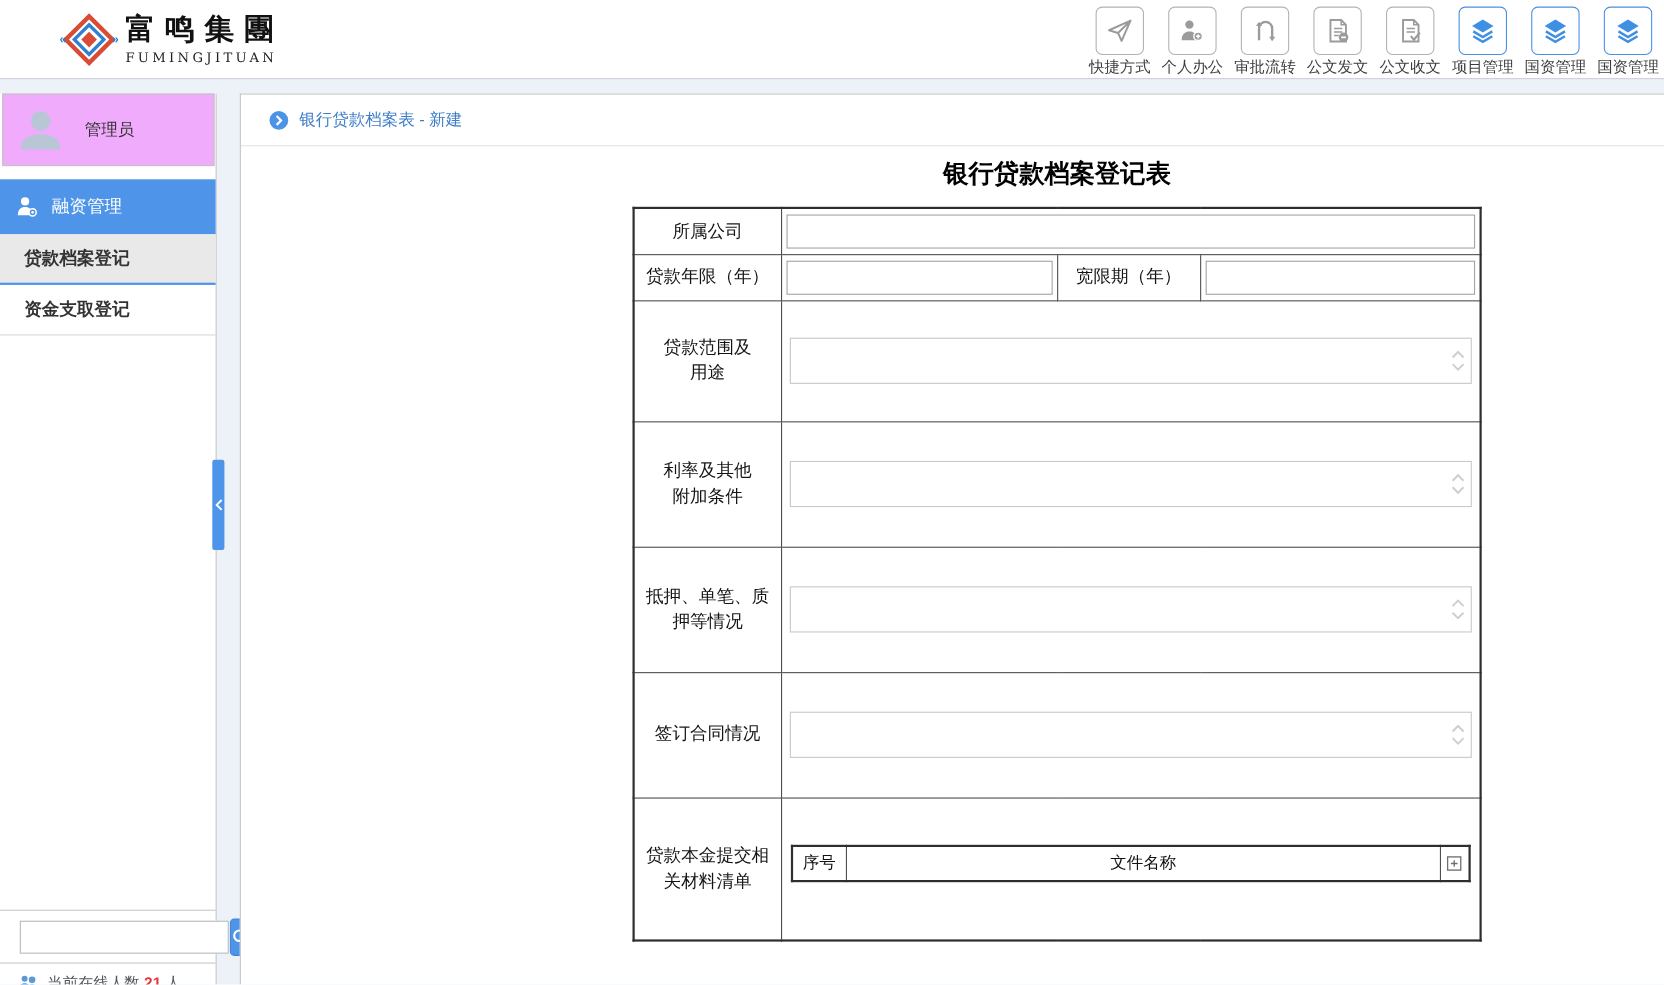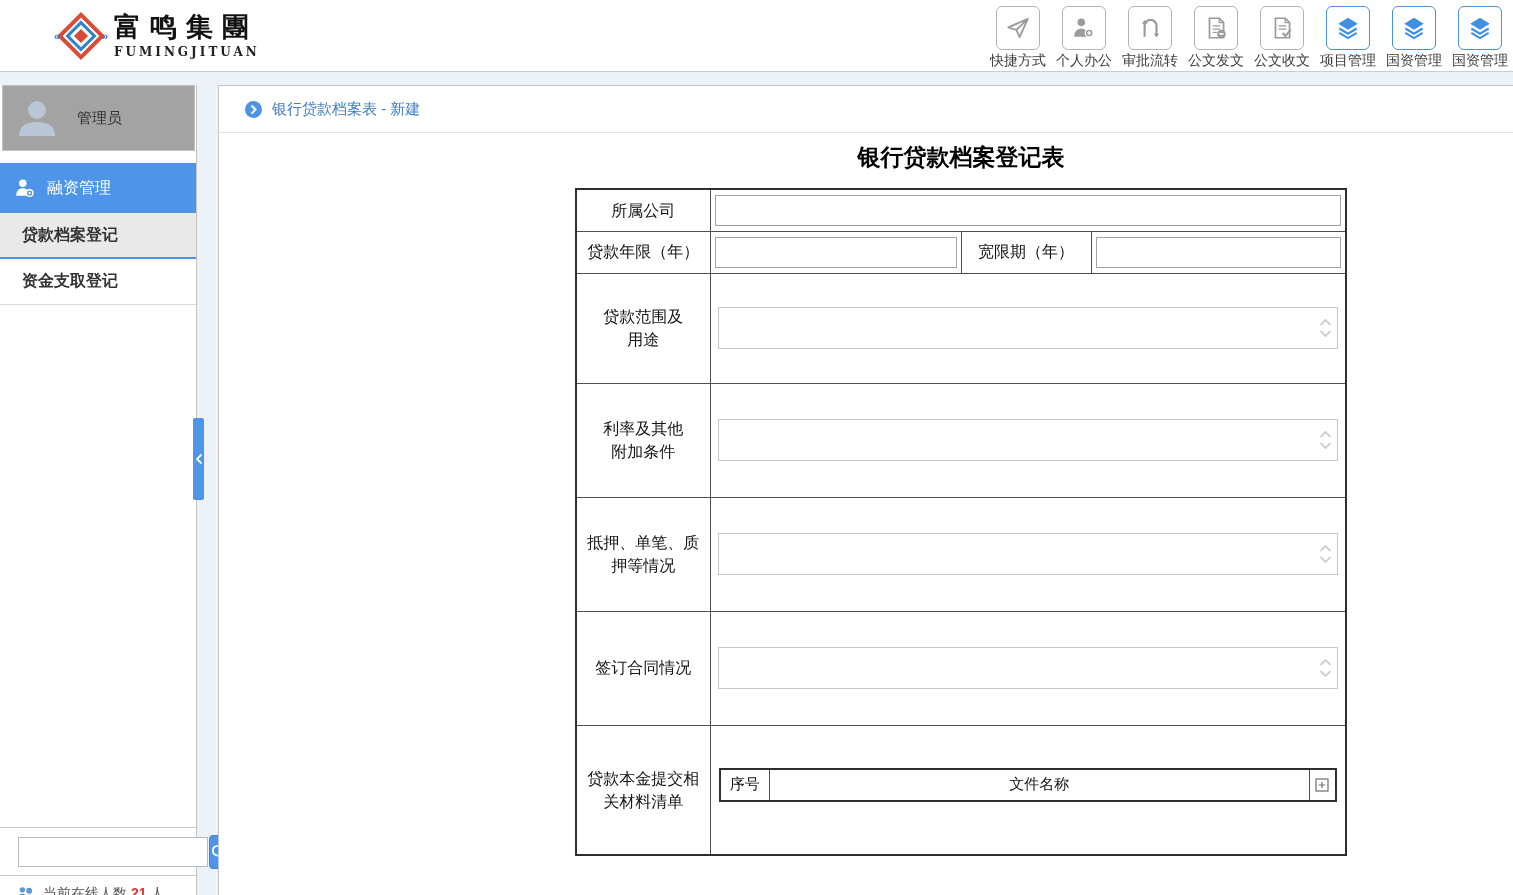--- a/index.html
+++ b/index.html
@@ -11,34 +11,34 @@
   .logo { display:flex; align-items:center; margin-left:56px; }
   .logo-mark { position:relative; width:50px; height:50px; flex:0 0 auto; }
   .logo-mark .d1,.logo-mark .d2,.logo-mark .d3 { position:absolute; left:50%; top:50%; transform:translate(-50%,-50%) rotate(45deg); }
   .logo-mark .d1 { width:34px; height:34px; border:4px solid #d84b35; }
   .logo-mark .d2 { width:22px; height:22px; border:3px solid #2f80d0; }
   .logo-mark .d3 { width:10px; height:10px; background:#d84b35; }
   .logo-mark .w1,.logo-mark .w2 { position:absolute; top:50%; transform:translateY(-50%); font-size:11px; color:#2f80d0; font-weight:bold; }
   .logo-mark .w1 { left:-2px; } .logo-mark .w2 { right:-2px; }
   .logo-text { margin-left:8px; }
   .logo-cn { font-family:"DejaVu Serif", serif; font-weight:bold; font-size:27px; letter-spacing:9px; color:#111; line-height:30px; white-space:nowrap; }
-  .logo-en { font-family:"DejaVu Serif", serif; font-weight:bold; font-size:12px; letter-spacing:3px; color:#222; margin-top:3px; }
+  .logo-en { font-family:"DejaVu Serif", serif; font-weight:normal; font-size:12px; letter-spacing:3px; color:#222; margin-top:3px; }
 
   .toolbar { display:flex; align-items:flex-start; margin-right:4px; gap:8px; }
   .tool { width:58px; text-align:center; cursor:pointer; }
   .tool-btn { width:44px; height:44px; margin:4px auto 0; border-radius:6px; background:#fff; display:flex; align-items:center; justify-content:center; }
   .tool-btn.gray { border:1px solid #b3b3b3; }
   .tool-btn.blue { border:1px solid #4a90e2; }
   .tool-label { font-size:14px; color:#3c3c3c; margin-top:2px; white-space:nowrap; }
 
   
   .main { position:relative; display:flex; height:823px; padding-top:13px; }
 
   .sidebar { width:197px; display:flex; flex-direction:column; background:#fff; border-right:1px solid #c5c5c5; }
-  .user-card { height:66px; margin:0 1px 12px 2px; border:1px solid #c3c3c3; background:#a3a3a3; display:flex; align-items:center; flex:0 0 auto; }
+  .user-card { height:66px; margin:0 1px 12px 2px; border:1px solid #c3c3c3; background:#f0abfc; display:flex; align-items:center; flex:0 0 auto; }
   .user-card svg { margin-left:12px; }
   .user-name { font-size:15px; color:#333; margin-left:18px; }
   .menu-item { flex:0 0 auto; display:flex; align-items:center; font-size:16px; cursor:pointer; }
   .menu-item.parent { height:50px; background:#4e94e8; color:#fff; padding-left:14px;align-items:center; }
   .menu-item.parent .mi-label { margin-left:11px; }
   .menu-item.sub { height:46px; padding-left:22px; color:#333; font-weight:600; }
   .menu-item.sub.selected { background:#e9e9e9; border-bottom:2px solid #4e94e8; }
   .menu-item.sub.plain { border-bottom:1px solid #d9d9d9; }
   .side-spacer { height:522px; flex:0 0 auto; }
   .search-row { flex:0 0 auto; height:48px; border-top:1px solid #c9c9c9; display:flex; align-items:center; padding:0 10px 0 18px; }

